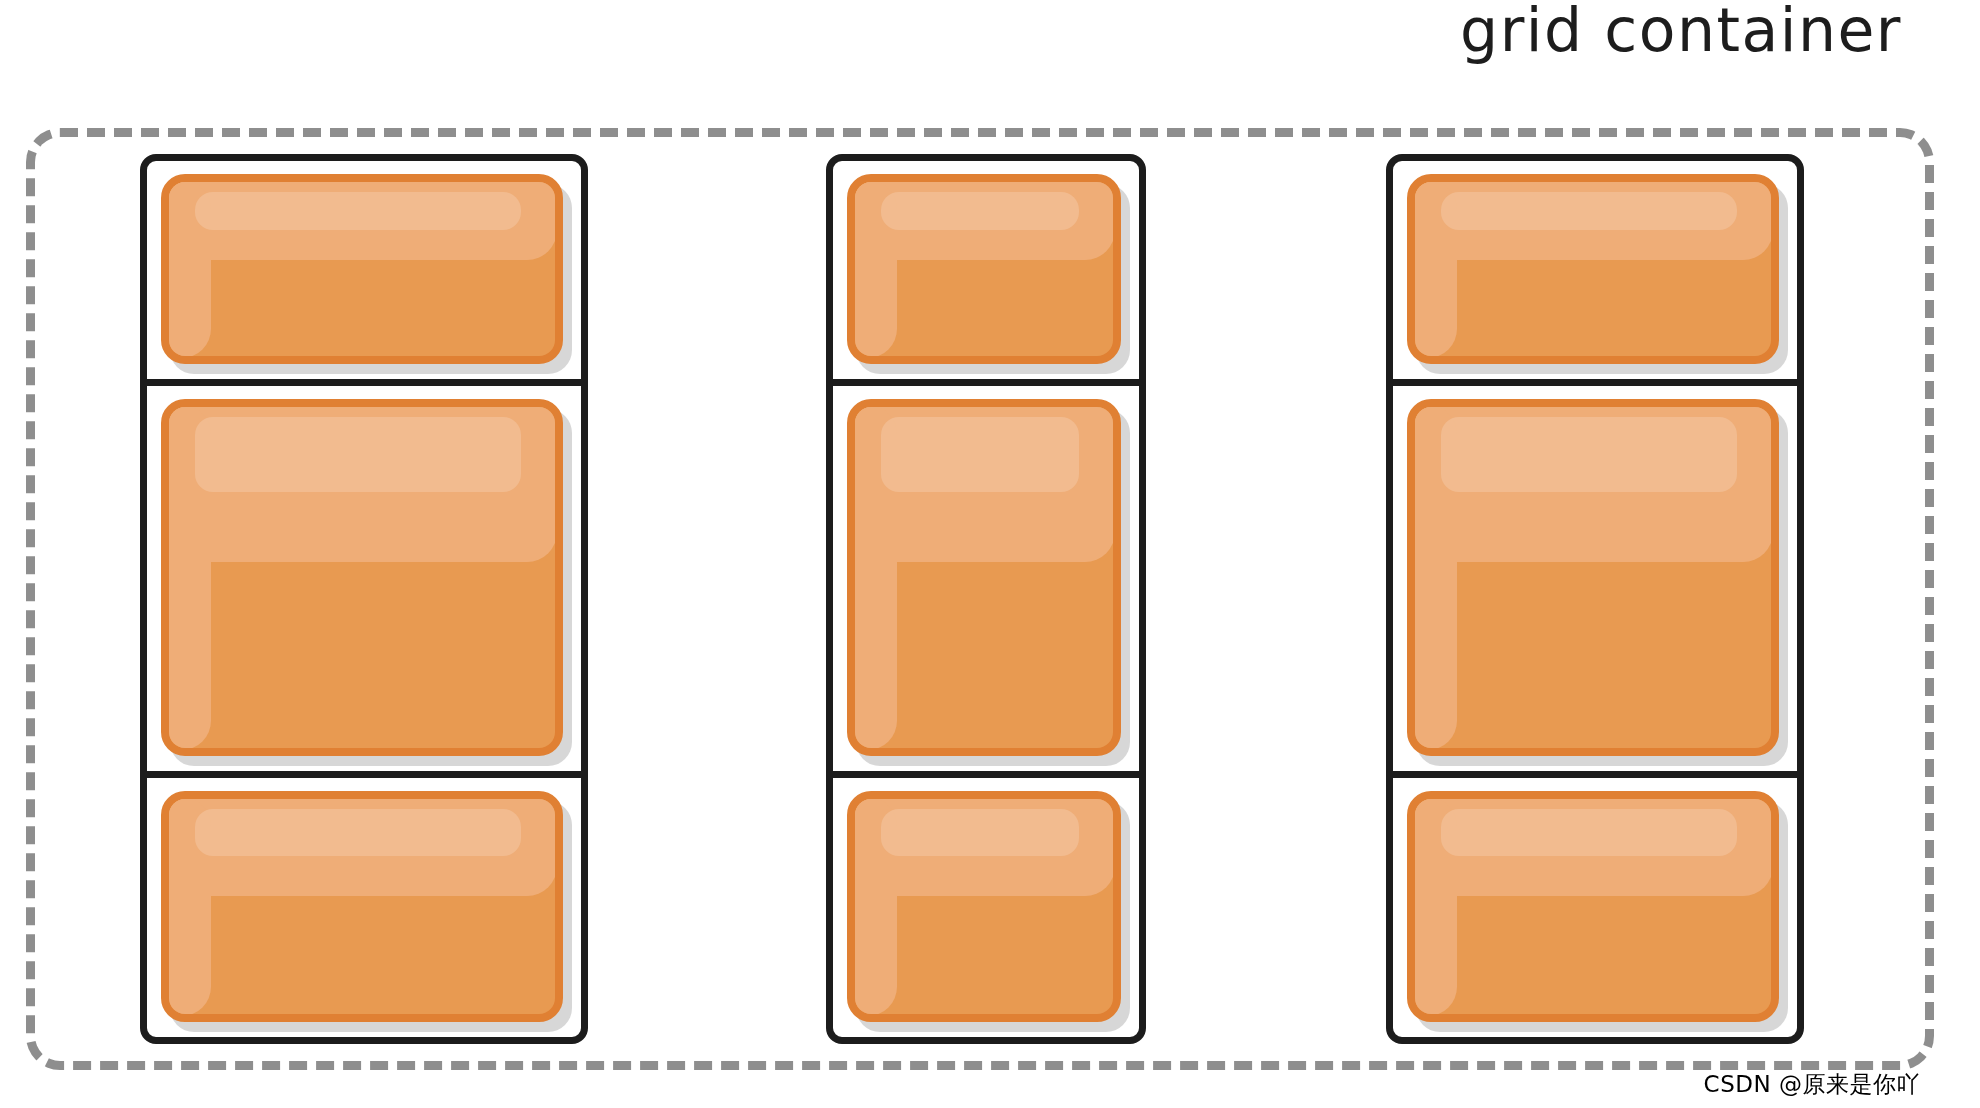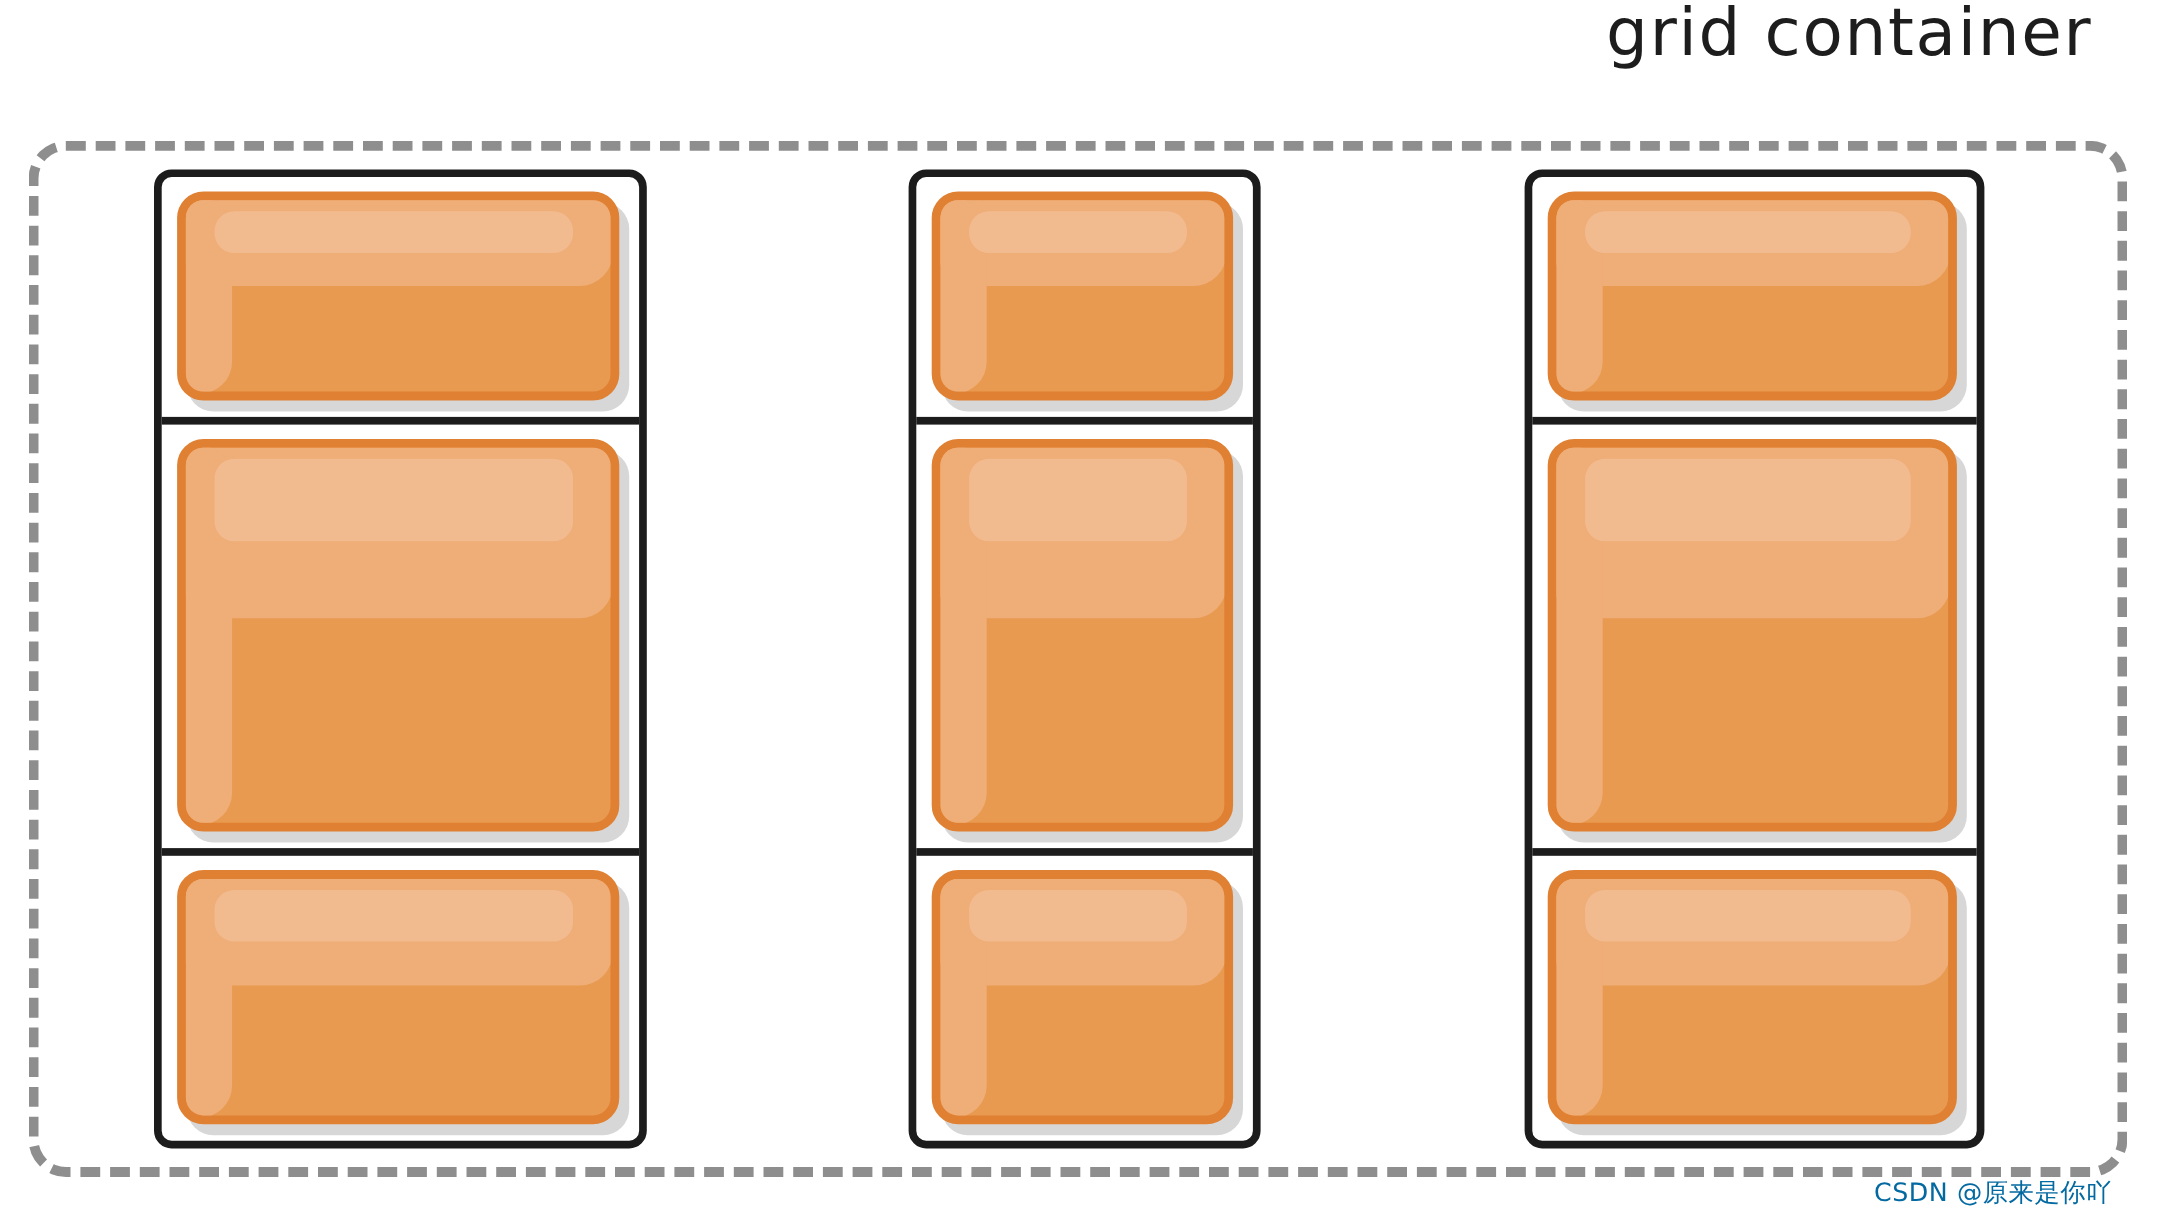--- a/index.html
+++ b/index.html
@@ -153,21 +153,21 @@
     z-index: 2;
   }
 
   
   .watermark {
     position: absolute;
     right: 16px;
     bottom: 8px;
     font-family: "DejaVu Sans", "Liberation Sans", sans-serif;
     font-size: 23px;
-    color: #0369a1;
+    color: #000000;
     white-space: nowrap;
     letter-spacing: 0.5px;
   }
 </style>
 </head>
 <body>
 
 <div class="canvas">
 
   <div class="title">grid container</div>

